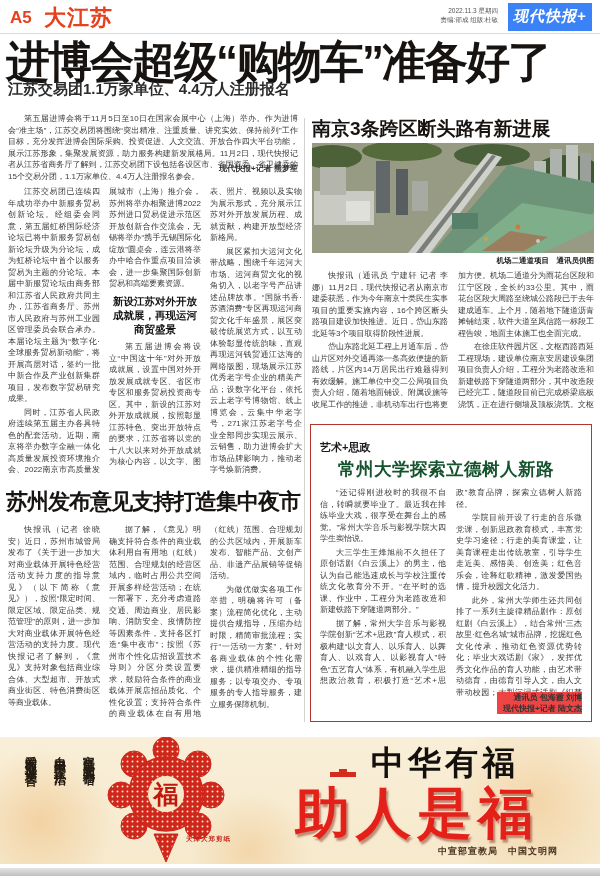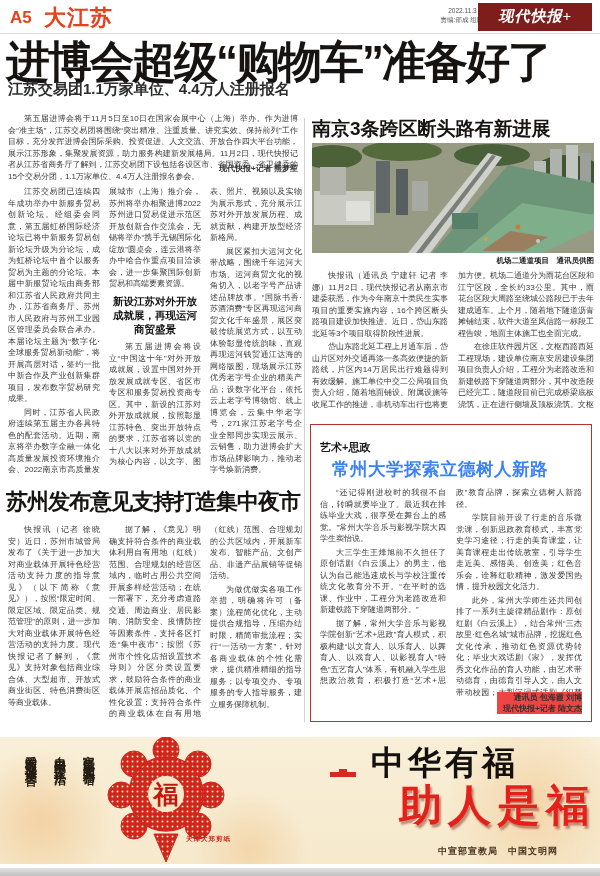--- a/index.html
+++ b/index.html
@@ -6,22 +6,22 @@
   body{
     width:600px;height:876px;position:relative;background:#fff;
     font-family:"Liberation Sans",sans-serif;color:#222;overflow:hidden;
   }
   .abs{position:absolute}
 
   
   .hdr-pageno{left:10px;top:8px;font-size:17px;font-weight:900;color:#e8401c}
   .hdr-section{left:44px;top:3px;font-size:22px;font-weight:900;color:#e8401c;letter-spacing:1px}
   .hdr-meta{right:102px;top:6px;text-align:right;font-size:6.5px;line-height:9px;color:#555;white-space:nowrap}
-  .hdr-logo{right:8px;top:3px;background:#7f1d1d;color:#fff;padding:4px 20px 5px;
-    font-family:Liberation Serif, serif;font-style:italic;font-weight:bold;font-size:15px;letter-spacing:1px}
+  .hdr-logo{right:8px;top:3px;background:#3b82f6;color:#fff;padding:4px 5px 5px;
+    font-family:Liberation Mono, monospace;font-style:italic;font-weight:bold;font-size:15px;letter-spacing:1px}
   .hdr-rule{left:0;top:33px;width:600px;height:1px;background:#d9d9d9}
 
   
   .main-hl{left:6px;top:38px;width:592px;font-size:44px;line-height:1.08;font-weight:900;
     color:#171310;letter-spacing:-2px;white-space:nowrap}
   .main-sub{left:8px;top:80px;font-size:15px;font-weight:700;color:#2c2c2c}
   .lead{left:8px;top:113px;width:290px;font-size:8px;line-height:11.5px;text-align:justify;color:#3a3a3a}
   .lead p{margin:0;text-indent:2em}
   .byline{left:8px;top:163px;width:290px;font-size:8px;font-weight:bold;text-align:right;color:#333}
   .main-cols{left:8px;top:186px;width:294px;height:292px;column-count:3;column-gap:9px;
@@ -35,21 +35,21 @@
   .nj-hl{left:312px;top:116px;width:282px;font-size:19px;font-weight:900;color:#171310;letter-spacing:0}
   .nj-photo{left:312px;top:143px;width:282px;height:110px;overflow:hidden;background:#969a82}
   .nj-caption{left:312px;top:256px;width:282px;font-size:7.5px;font-weight:bold;text-align:right;color:#222}
   .nj-cols{left:312px;top:270px;width:282px;height:148px;column-count:2;column-gap:10px;
     column-fill:auto;overflow:hidden}
 
   
   .cz-box{left:310px;top:424px;width:282px;height:298px;border:1.5px solid #b5342c;
     box-sizing:border-box;padding:15px 9px;background:#fff}
   .cz-kicker{font-size:11px;font-weight:700;color:#1a1a1a;margin:0 0 2px}
-  .cz-hl{font-size:17.5px;font-weight:900;color:#3b82f6;margin:0 12px 6px;letter-spacing:.5px}
+  .cz-hl{font-size:17.5px;font-weight:900;color:#14532d;margin:0 18px 6px;letter-spacing:.5px}
   .cz-cols{width:100%;height:218px;column-count:2;column-gap:10px;column-fill:auto;overflow:hidden}
   .cz-bylines{position:absolute;right:9px;bottom:7px;text-align:right;font-size:8px;line-height:11px;
     font-weight:bold;color:#333;background:#ef4444;padding-left:6px}
 
   
   .sz-hl{left:6px;top:487px;width:300px;font-size:22px;font-weight:900;color:#171310;
     letter-spacing:-1px;white-space:nowrap}
   .sz-cols{left:8px;top:524px;width:294px;height:200px;column-count:3;column-gap:9px;
     column-fill:auto;overflow:hidden}
 
@@ -59,21 +59,21 @@
   .ad-motif.m1{left:-34px;top:14px;width:150px;height:140px;background:radial-gradient(circle,rgba(238,185,118,.5),rgba(238,185,118,0) 70%)}
   .ad-motif.m2{right:-30px;top:-20px;width:190px;height:170px;background:radial-gradient(circle,rgba(238,185,118,.45),rgba(238,185,118,0) 70%)}
   .ad-motif.m3{left:190px;bottom:-40px;width:120px;height:110px;background:radial-gradient(circle,rgba(238,185,118,.4),rgba(238,185,118,0) 70%)}
   .ad-values{left:22px;top:9px;height:112px;display:flex;gap:12px}
   .ad-values span{writing-mode:vertical-rl;text-orientation:upright;font-family:"DejaVu Serif",serif;
     font-weight:bold;font-size:12px;letter-spacing:2.5px;color:#241c12}
   .ad-medallion{left:100px;top:-3px}
   .ad-cutcap{left:186px;top:98px;font-size:6.5px;font-weight:bold;color:#c5251a;letter-spacing:1px}
   .ad-line1{left:300px;top:4px;width:290px;text-align:center;font-size:33px;font-weight:900;
     color:#14100d;letter-spacing:4px}
-  .ad-line2{left:295px;top:40px;width:300px;text-align:right;font-size:43px;font-weight:900;color:#e32119;
+  .ad-line2{left:295px;top:40px;width:300px;text-align:left;font-size:55px;font-weight:900;color:#e32119;
     letter-spacing:6px;text-shadow:-1px -1px 0 #ffe3cd, 2px 3px 2px rgba(125,22,10,.45)}
   .ad-credits{right:42px;top:108px;font-size:9px;font-weight:bold;color:#4a3320;letter-spacing:1px}
   .ad-ornament{left:330px;top:28px}
 
   .bottom-strip{left:0;top:868px;width:600px;height:8px;
     background:linear-gradient(180deg,#e4e4e4,#bfbfbf)}
 </style>
 </head>
 <body>
 

